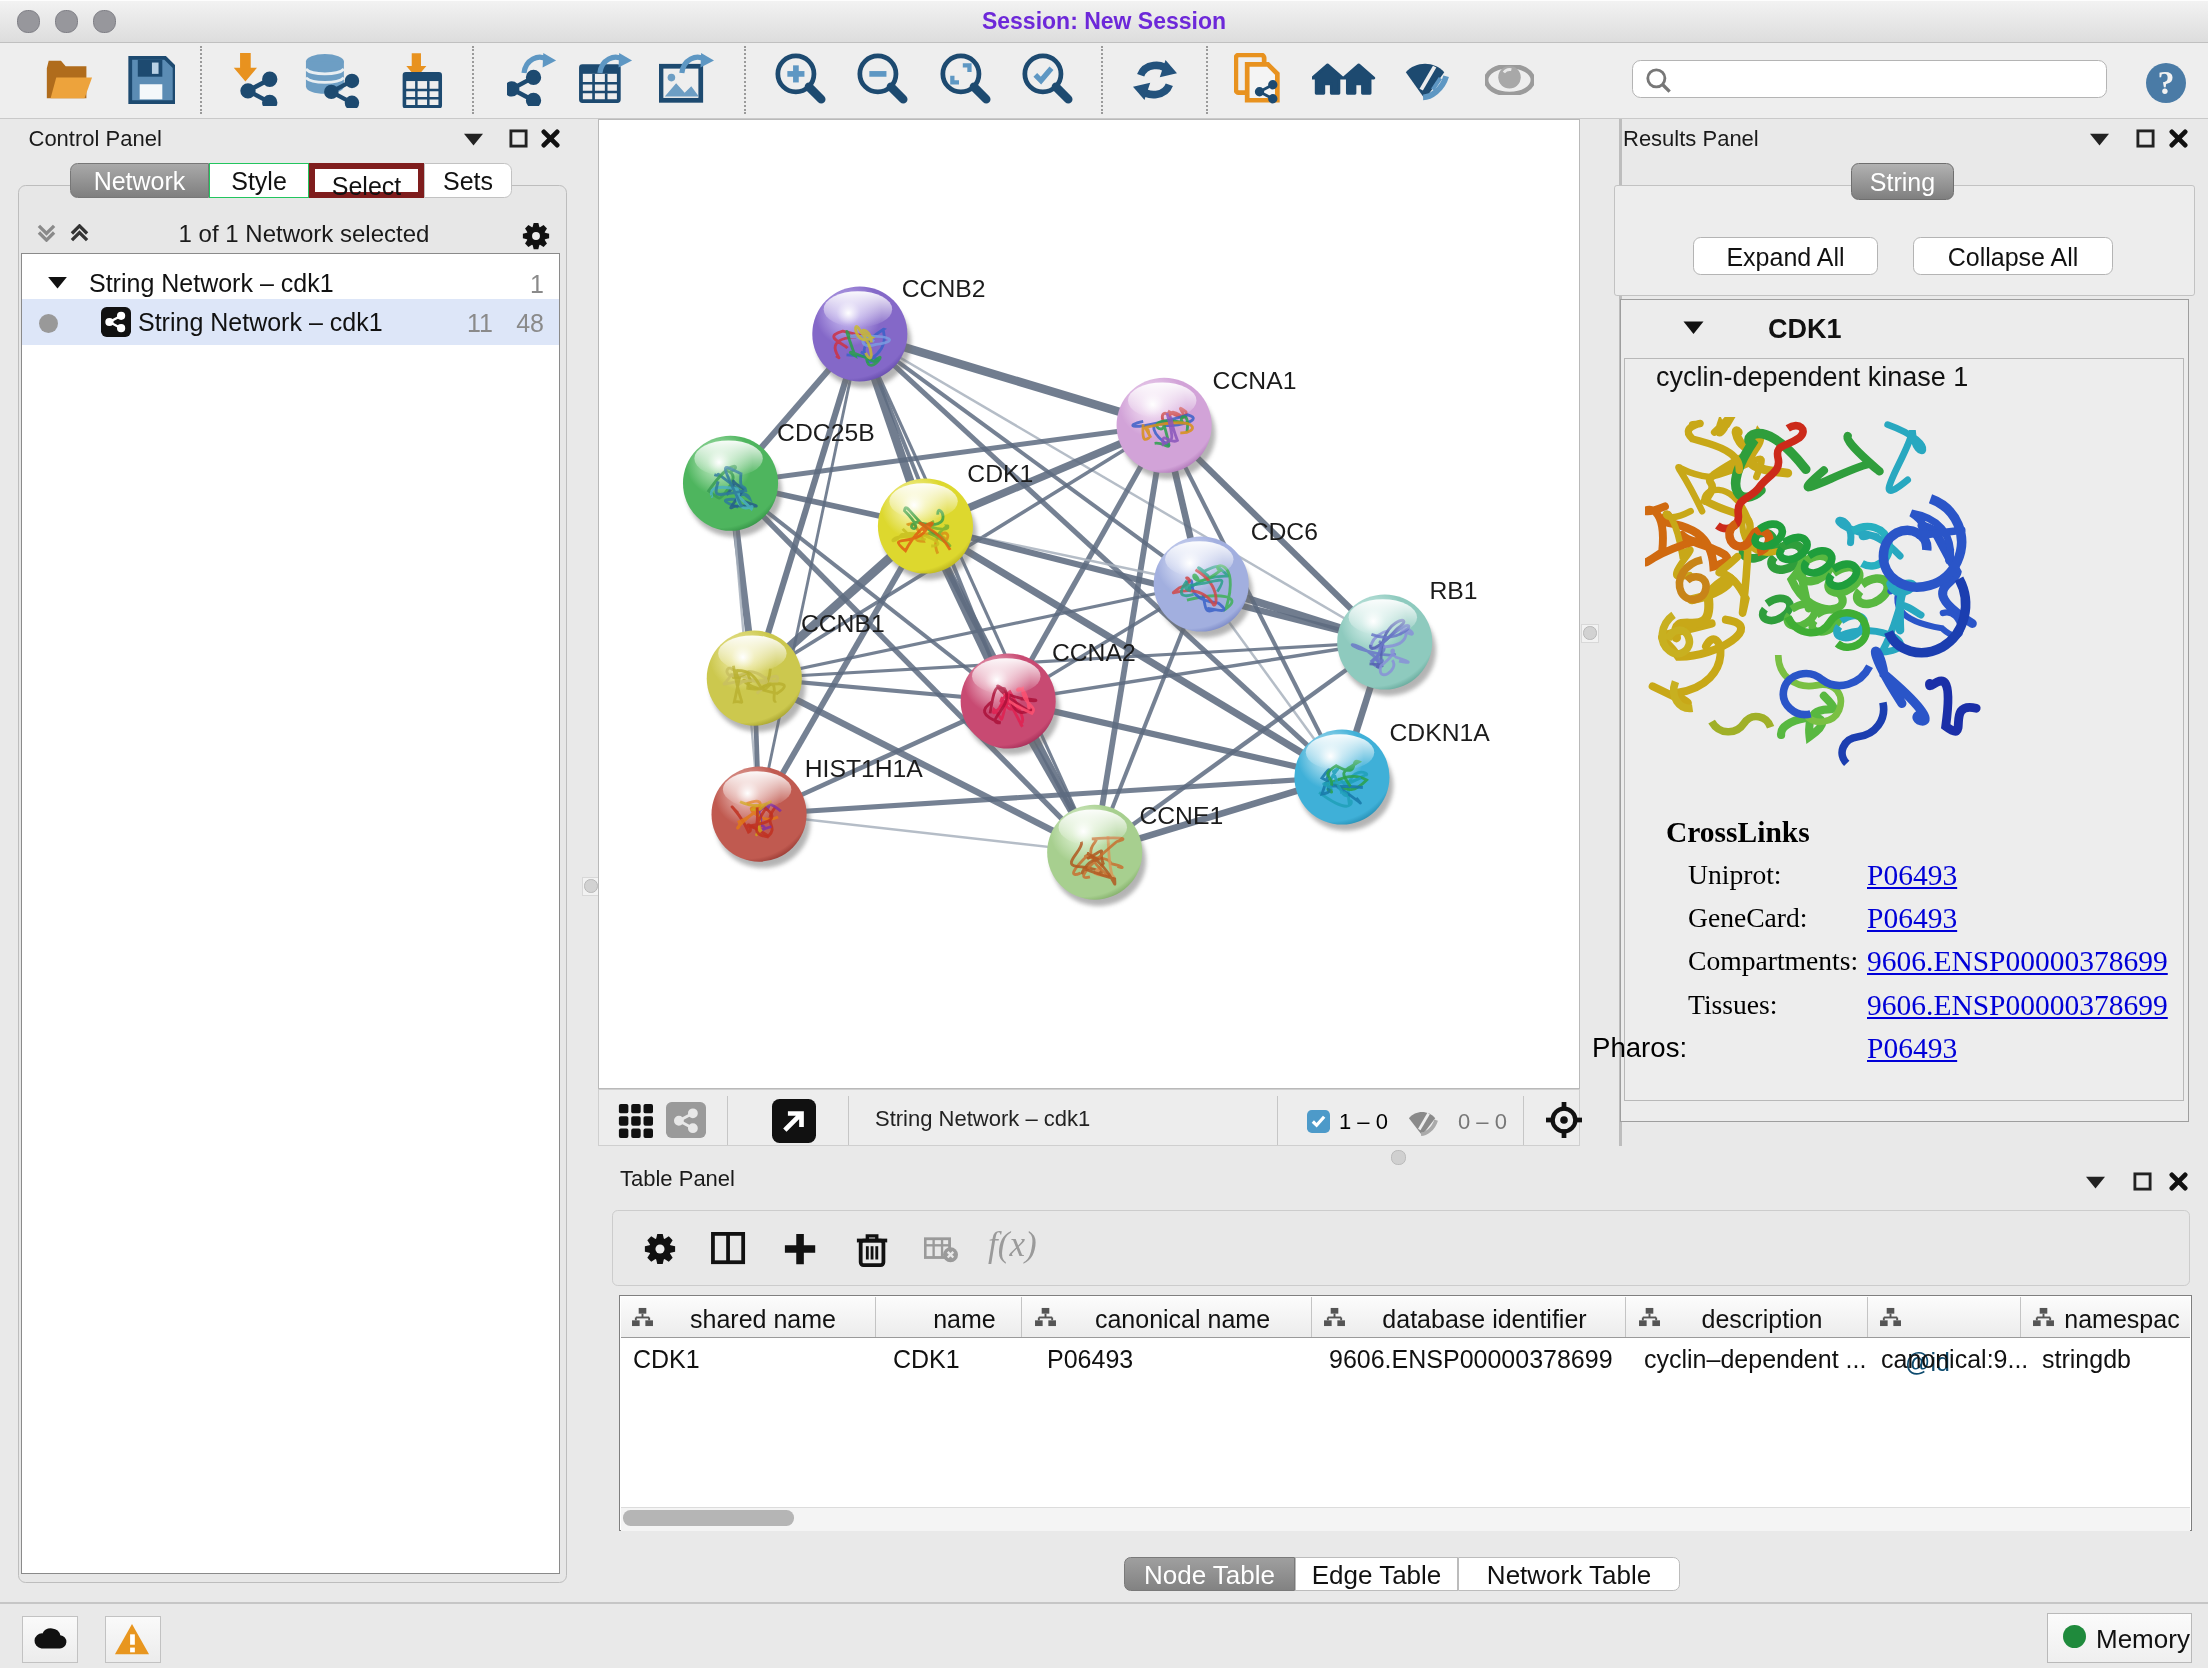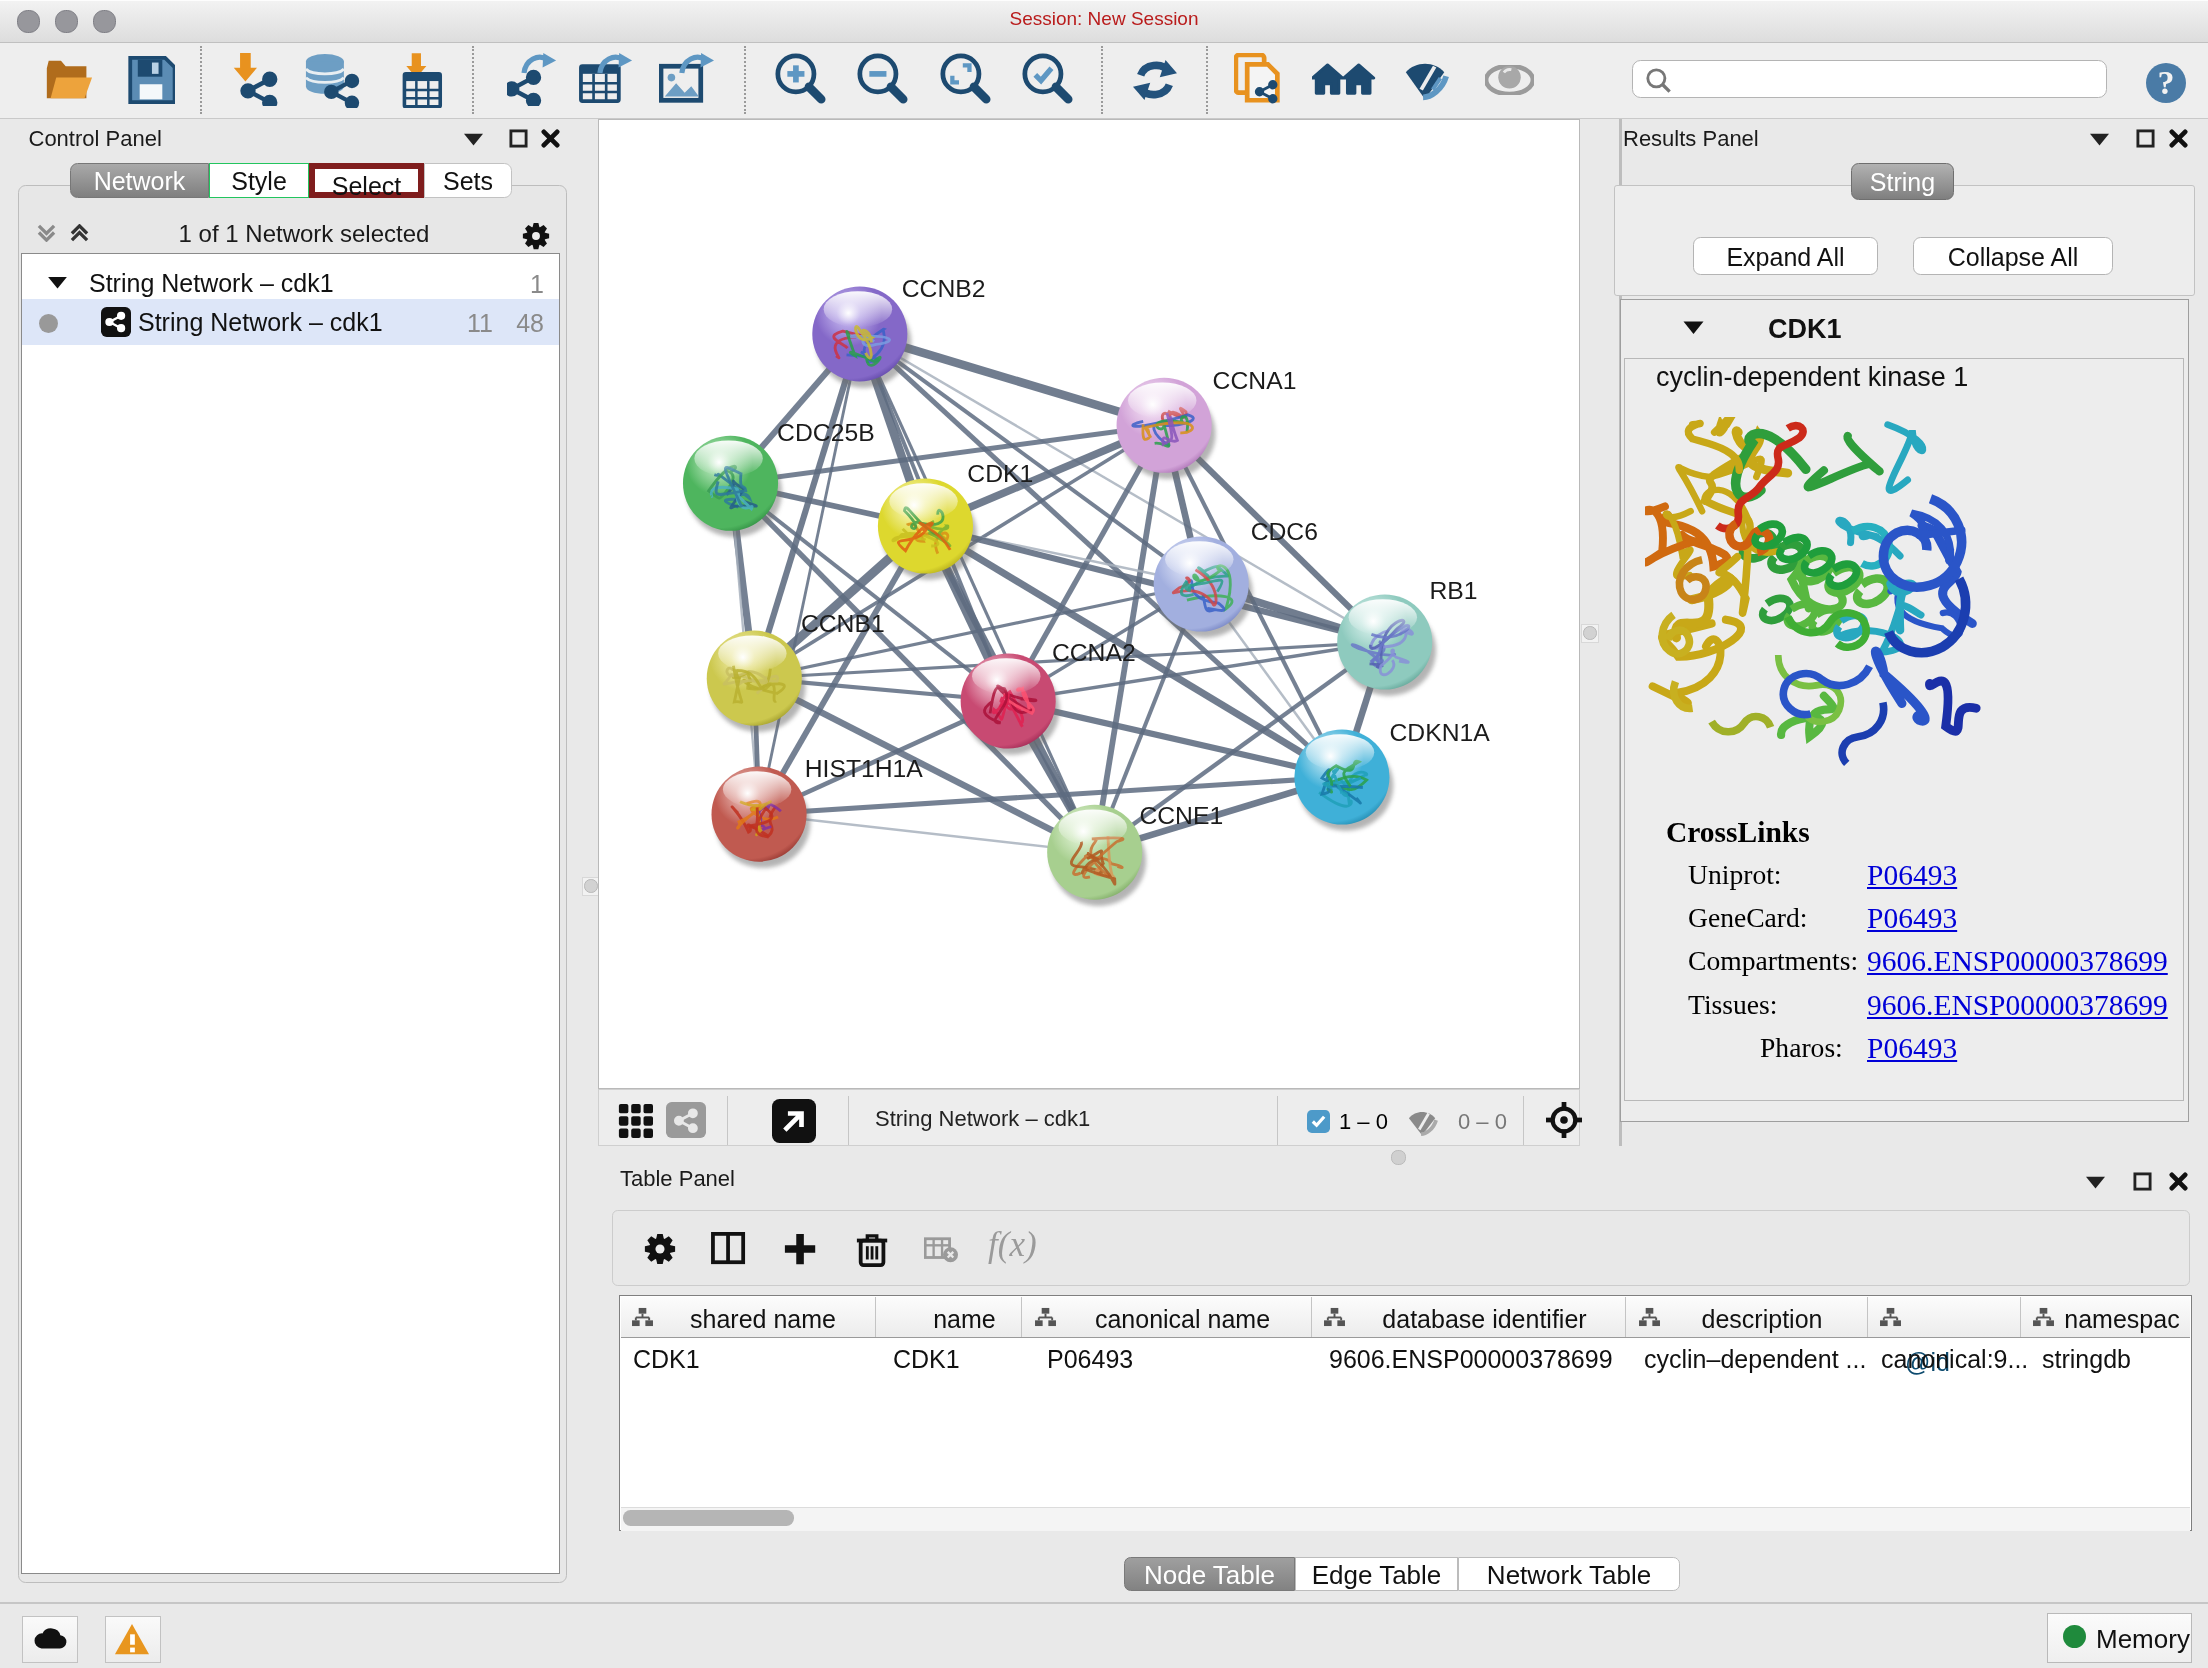--- a/index.html
+++ b/index.html
@@ -1,17 +1,17 @@
 <!DOCTYPE html>
 <html style="font-size:15px"><head><meta charset="utf-8"><style>html,body{margin:0;padding:0;width:2208px;height:1668px;background:#e9e9e9;font-family:"Liberation Sans",sans-serif;overflow:hidden;position:relative}.abs{position:absolute}.ptitle{font-size:22px;color:#1a1a1a}</style></head><body>
 <div class="abs" style="left:0;top:0;width:2208px;height:41px;background:linear-gradient(#f2f2f2,#dddddd);border-bottom:1.9px solid #c0c0c0;border-top:1px solid #fdfdfd"></div>
 <div class="abs" style="left:17px;top:9.5px;width:21px;height:21px;border-radius:10.5px;background:#97979c;border:1px solid #7e7e85"></div>
 <div class="abs" style="left:55px;top:9.5px;width:21px;height:21px;border-radius:10.5px;background:#97979c;border:1px solid #7e7e85"></div>
 <div class="abs" style="left:93px;top:9.5px;width:21px;height:21px;border-radius:10.5px;background:#97979c;border:1px solid #7e7e85"></div>
-<div class="abs" style="left:0;top:7.6px;width:2208px;text-align:center;font-size:19px;font-weight:400;color:#b91c1c">Session: New Session</div>
+<div class="abs" style="left:0;top:7.6px;width:2208px;text-align:center;font-size:23px;font-weight:700;color:#6d28d9">Session: New Session</div>
 <div class="abs" style="left:0;top:43px;width:2208px;height:75px;background:#eeeeee;border-bottom:1.9px solid #c9c9c9"></div>
 <div class="abs" style="left:43px;top:55px;width:51px;height:49px"><svg width="51" height="49" viewBox="0 0 54 52">
       <path d="M 4 14 L 4 46 L 46 46 L 46 12 L 24 12 L 19 6 L 6 6 Z" fill="#b06c1c"></path>
       <path d="M 8 46 L 14 24 L 52 24 L 44 46 Z" fill="#eda33c"></path>
     </svg></div>
 <div class="abs" style="left:127px;top:55px;width:48px;height:50px"><svg width="48" height="50" viewBox="0 0 50 53">
       <path d="M 3 3 h 37 l 10 10 v 37 h -47 Z" fill="#5b8cb4" stroke="#1d4a70" stroke-width="4"></path>
       <rect x="11" y="5" width="26" height="18" fill="#1d4a70"></rect>
       <rect x="26" y="8" width="7" height="12" fill="#b8d0e4"></rect>
       <rect x="13" y="31" width="24" height="16" fill="#f4f8fa"></rect>
@@ -663,21 +663,21 @@
     </svg></div>
 <div class="abs" style="left:1666px;top:816px;font-size:29.5px;font-weight:bold;color:#000;font-family:'Liberation Serif',serif">CrossLinks</div>
 <div class="abs" style="left:1688px;top:859px;font-size:27.6px;color:#000;font-family:'Liberation Serif',serif">Uniprot:</div>
 <div class="abs" style="left:1867px;top:859px;font-size:29.5px;color:#0000d8;text-decoration:underline;font-family:'Liberation Serif',serif">P06493</div>
 <div class="abs" style="left:1688px;top:902px;font-size:27.6px;color:#000;font-family:'Liberation Serif',serif">GeneCard:</div>
 <div class="abs" style="left:1867px;top:902px;font-size:29.5px;color:#0000d8;text-decoration:underline;font-family:'Liberation Serif',serif">P06493</div>
 <div class="abs" style="left:1688px;top:945px;font-size:27.6px;color:#000;font-family:'Liberation Serif',serif">Compartments:</div>
 <div class="abs" style="left:1867px;top:945px;font-size:29.5px;color:#0000d8;text-decoration:underline;font-family:'Liberation Serif',serif">9606.ENSP00000378699</div>
 <div class="abs" style="left:1688px;top:989px;font-size:27.6px;color:#000;font-family:'Liberation Serif',serif">Tissues:</div>
 <div class="abs" style="left:1867px;top:989px;font-size:29.5px;color:#0000d8;text-decoration:underline;font-family:'Liberation Serif',serif">9606.ENSP00000378699</div>
-<div class="abs" style="left:1760px;top:1032px;font-size:27.6px;color:#000;font-family:Liberation Serif, serif">Pharos:</div>
+<div class="abs" style="left:1592px;top:1032px;font-size:27.6px;color:#000;font-family:Liberation Sans, sans-serif">Pharos:</div>
 <div class="abs" style="left:1867px;top:1032px;font-size:29.5px;color:#0000d8;text-decoration:underline;font-family:'Liberation Serif',serif">P06493</div>
 <div class="abs ptitle" style="left:620px;top:1166px">Table Panel</div>
 <div class="abs" style="left:2085px;top:1175px"><svg width="21" height="13.3" viewBox="0 0 22 14">
       <path d="M 1.0 0.7999999999999998 h 20 L 11 13.2 Z" fill="#222"></path>
     </svg></div>
 <div class="abs" style="left:2133px;top:1172px"><svg width="19" height="19" viewBox="0 0 20 20">
       <rect x="2" y="2" width="16" height="16" fill="none" stroke="#222" stroke-width="3"></rect>
     </svg></div>
 <div class="abs" style="left:2169px;top:1172px"><svg width="19" height="19" viewBox="0 0 20 20">
       <path d="M3 3 L17 17 M17 3 L3 17" stroke="#111" stroke-width="5" stroke-linecap="round"></path>

